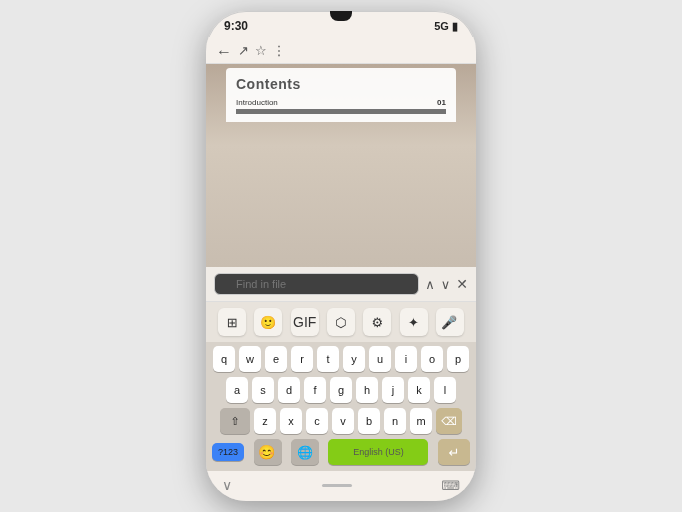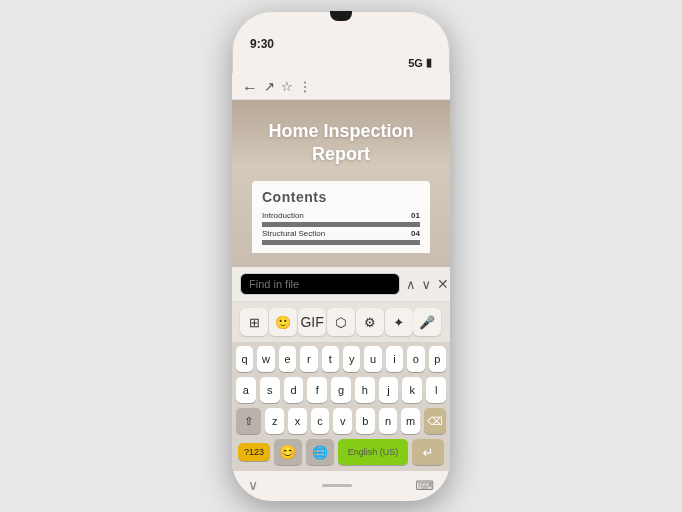--- a/index.html
+++ b/index.html
@@ -6,21 +6,21 @@
     body {
       background: #e8e8e8;
       display: flex;
       justify-content: center;
       align-items: center;
       width: 682px;
       height: 512px;
       font-family: 'Arial', sans-serif;
     }
     .phone-outer {
-      width: 218px;
+      width: 270px;
       height: 490px;
       background: #f5f0eb;
       border-radius: 40px;
       box-shadow: 0 8px 32px rgba(0,0,0,0.35), inset 0 0 0 1px #ccc;
       position: relative;
       overflow: hidden;
       display: flex;
       flex-direction: column;
     }
     
@@ -30,21 +30,21 @@
       align-items: center;
       padding: 8px 18px 4px 18px;
       font-size: 11px;
       font-weight: 600;
       color: #222;
       background: transparent;
       position: relative;
       z-index: 10;
     }
     .status-time { font-size: 12px; font-weight: 700; }
-    .status-icons { display: flex; align-items: center; gap: 3px; font-size: 11px; margin-top: 37px; }
+    .status-icons { display: flex; align-items: center; gap: 3px; font-size: 11px; }
     .notch {
       position: absolute;
       top: 0; left: 50%; transform: translateX(-50%);
       width: 22px; height: 10px;
       background: #1a1a1a;
       border-radius: 0 0 8px 8px;
       z-index: 20;
     }
     
     .browser-bar {
@@ -115,24 +115,24 @@
     .find-bar {
       background: #f0ece7;
       padding: 6px 8px;
       display: flex;
       align-items: center;
       gap: 6px;
       border-bottom: 1px solid #ddd;
     }
     .find-input {
       flex: 1;
-      background: #000000;
+      background: #404040;
       border: 1px solid #ccc;
       border-radius: 6px;
-      padding: 4px 8px;
+      padding: 4px 21px;
       font-size: 11px;
       color: #999;
     }
     .find-nav { display: flex; gap: 6px; align-items: center; }
     .find-nav-btn { font-size: 13px; color: #555; cursor: pointer; }
     .find-close { font-size: 14px; color: #555; cursor: pointer; }
     
     .kb-toolbar {
       background: #e8e3dc;
       padding: 6px 8px;
@@ -198,21 +198,21 @@
     }
     .kb-bottom-row {
       display: flex;
       justify-content: space-between;
       align-items: center;
       gap: 4px;
       margin-bottom: 4px;
       padding: 0 2px;
     }
     .key-123 {
-      background: #eab308;
+      background: #3b82f6;
       border-radius: 5px;
       padding: 4px 6px;
       font-size: 9px;
       color: #222;
       cursor: pointer;
       box-shadow: 0 1px 0 rgba(0,0,0,0.25);
     }
     .key-emoji {
       background: #b8b2aa;
       border-radius: 5px;
@@ -281,35 +281,25 @@
   <div class="browser-bar">
     <span class="browser-back">←</span>
     <div class="browser-icons">
       <span>↗</span>
       <span>☆</span>
       <span>⋮</span>
     </div>
   </div>
 
   <div class="doc-area">
-    <div class="doc-title-section">
-      <div class="doc-title">
-        <span>Home Inspection</span><br>
-        <span>Report</span>
-      </div>
-    </div>
     <div class="doc-content">
       <div class="contents-label">Contents</div>
       <div class="toc-row">
         <span class="toc-text">Introduction</span>
         <span class="toc-num">01</span>
-      </div>
-      <div class="toc-row">
-        <span class="toc-text">Structural Section</span>
-        <span class="toc-num">04</span>
       </div>
     </div>
   </div>
 
   <div class="find-bar">
     <input class="find-input" type="text" placeholder="Find in file" style="">
     <div class="find-nav">
       <span class="find-nav-btn">∧</span>
       <span class="find-nav-btn">∨</span>
     </div>

